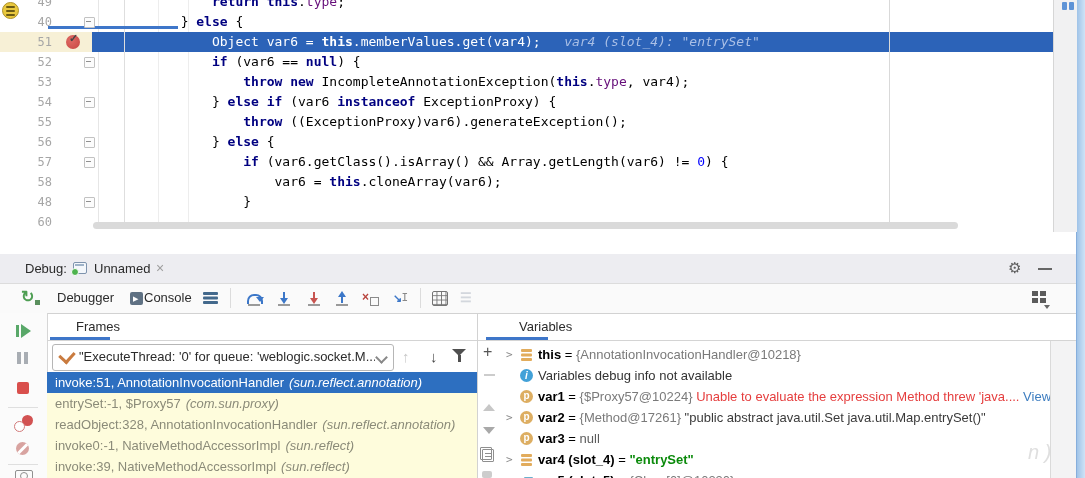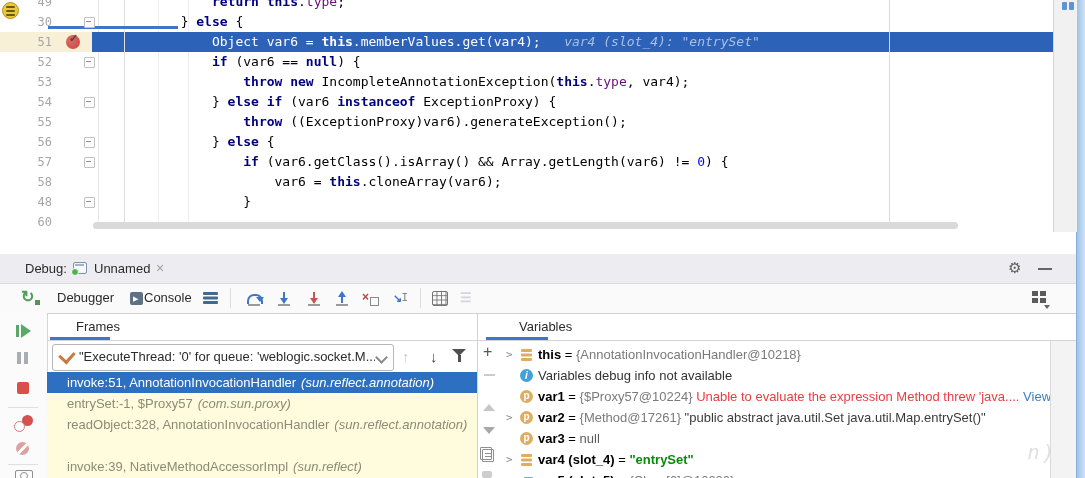--- a/index.html
+++ b/index.html
@@ -127,21 +127,21 @@
   .thread-text{position:absolute;left:26px;top:0;width:296px;line-height:24px;color:#2b2b2b;
     white-space:nowrap;overflow:hidden;}
   .thread-chev{position:absolute;right:7px;top:8px;width:7px;height:7px;border-right:2px solid #888;
     border-bottom:2px solid #888;transform:rotate(45deg);}
   .fr-arrow{top:346px;font-size:15px;font-weight:bold;line-height:22px;}
   .funnel{left:452px;top:349px;width:14px;height:14px;}
   .funnel::before{content:"";position:absolute;left:0;top:0;border-left:7px solid transparent;
     border-right:7px solid transparent;border-top:7px solid #4f4f4f;}
   .funnel::after{content:"";position:absolute;left:5.5px;top:6px;width:3px;height:7px;background:#4f4f4f;}
   .frames-list{left:47px;top:372px;width:430px;height:106px;background:var(--frames-bg);overflow:hidden;}
-  .frame-row{position:absolute;left:0;width:430px;height:21px;line-height:21px;padding-left:20px;
+  .frame-row{position:absolute;left:0;width:430px;height:21px;line-height:21px;padding-left:8px;
     box-sizing:border-box;white-space:nowrap;color:#8b8b79;}
   .frame-row .pkg{font-style:italic;padding-left:5px;}
   .frame-row.selected{background:var(--frames-sel);color:#fff;}
 
   
   .panel-divider{left:477px;top:313px;width:1px;height:165px;background:#d2d2d2;}
   .vars-toolcol{left:478px;top:341px;width:22px;height:137px;background:#fff;border-right:1px solid #d8d8d8;}
   .vt-plus{left:5px;top:3px;font-size:16px;color:#555;line-height:16px;}
   .vt-minus{left:6px;top:33px;width:11px;height:2px;background:#ccc;}
   .vt-up{left:5px;top:63px;border-left:6px solid transparent;border-right:6px solid transparent;border-bottom:7px solid #c7c7c7;}
@@ -189,21 +189,21 @@
     <div class="abs gutter-line g98"></div>
     <div class="abs exec-gutter"></div>
     <div class="abs exec-band"></div>
     <div class="abs gutter-line g158"></div>
     <div class="abs gutter-line g188"></div>
     <div class="abs gutter-border"></div>
     <div class="abs margin-guide"></div>
     <div id="editor-mount">
         <div class="abs lnum" style="top: -8px;">49</div>
         <div class="abs code-line" style="top: -8px;">            <span class="tok-k">return</span><span class="tok-p"> </span><span class="tok-k">this</span><span class="tok-p">.</span><span class="tok-f">type</span><span class="tok-p">;</span></div>
-        <div class="abs lnum" style="top: 12px;">30</div>
+        <div class="abs lnum" style="top: 12px;">40</div>
         <div class="abs fold" style="top: 17px;"></div>
         <div class="abs code-line" style="top: 12px;">        <span class="tok-p">} </span><span class="tok-k">else</span><span class="tok-p"> {</span></div>
         <div class="abs lnum" style="top: 32px;">51</div>
         <div class="abs bp"></div>
         <div class="abs code-line sel" style="top: 32px;">            <span class="tok-p">Object var6 = </span><span class="tok-k">this</span><span class="tok-p">.</span><span class="tok-f">memberValues</span><span class="tok-p">.get(var4);</span><span class="hint">   var4 (slot_4): "entrySet"</span></div>
         <div class="abs lnum" style="top: 52px;">52</div>
         <div class="abs fold" style="top: 57px;"></div>
         <div class="abs code-line" style="top: 52px;">            <span class="tok-k">if</span><span class="tok-p"> (var6 == </span><span class="tok-k">null</span><span class="tok-p">) {</span></div>
         <div class="abs lnum" style="top: 72px;">53</div>
         <div class="abs code-line" style="top: 72px;">                <span class="tok-k">throw</span><span class="tok-p"> </span><span class="tok-k">new</span><span class="tok-p"> IncompleteAnnotationException(</span><span class="tok-k">this</span><span class="tok-p">.</span><span class="tok-f">type</span><span class="tok-p">, var4);</span></div>
@@ -312,20 +312,21 @@
     <span class="thread-chev"></span>
   </div>
   <span class="abs fr-arrow" style="left:402px;color:#c9c9c9;">↑</span>
   <span class="abs fr-arrow" style="left:430px;color:#4a4a4a;">↓</span>
   <span class="abs funnel"></span>
 
   <div class="abs frames-list" id="frames-mount">
       <div class="frame-row selected" style="top: 0px;"><span>invoke:51, AnnotationInvocationHandler</span><span class="pkg">(sun.reflect.annotation)</span></div>
       <div class="frame-row" style="top: 21px;"><span>entrySet:-1, $Proxy57</span><span class="pkg">(com.sun.proxy)</span></div>
       <div class="frame-row" style="top: 42px;"><span>readObject:328, AnnotationInvocationHandler</span><span class="pkg">(sun.reflect.annotation)</span></div>
+      <div class="frame-row" style="top: 63px;"><span>invoke0:-1, NativeMethodAccessorImpl</span><span class="pkg">(sun.reflect)</span></div>
       <div class="frame-row" style="top: 84px;"><span>invoke:39, NativeMethodAccessorImpl</span><span class="pkg">(sun.reflect)</span></div>
     </div>
 
   <div class="abs panel-divider"></div>
   <div class="abs vars-toolcol">
     <span class="abs vt-plus">+</span>
     <span class="abs vt-minus"></span>
     <span class="abs vt-up"></span>
     <span class="abs vt-down"></span>
     <span class="abs vt-dup"></span>

